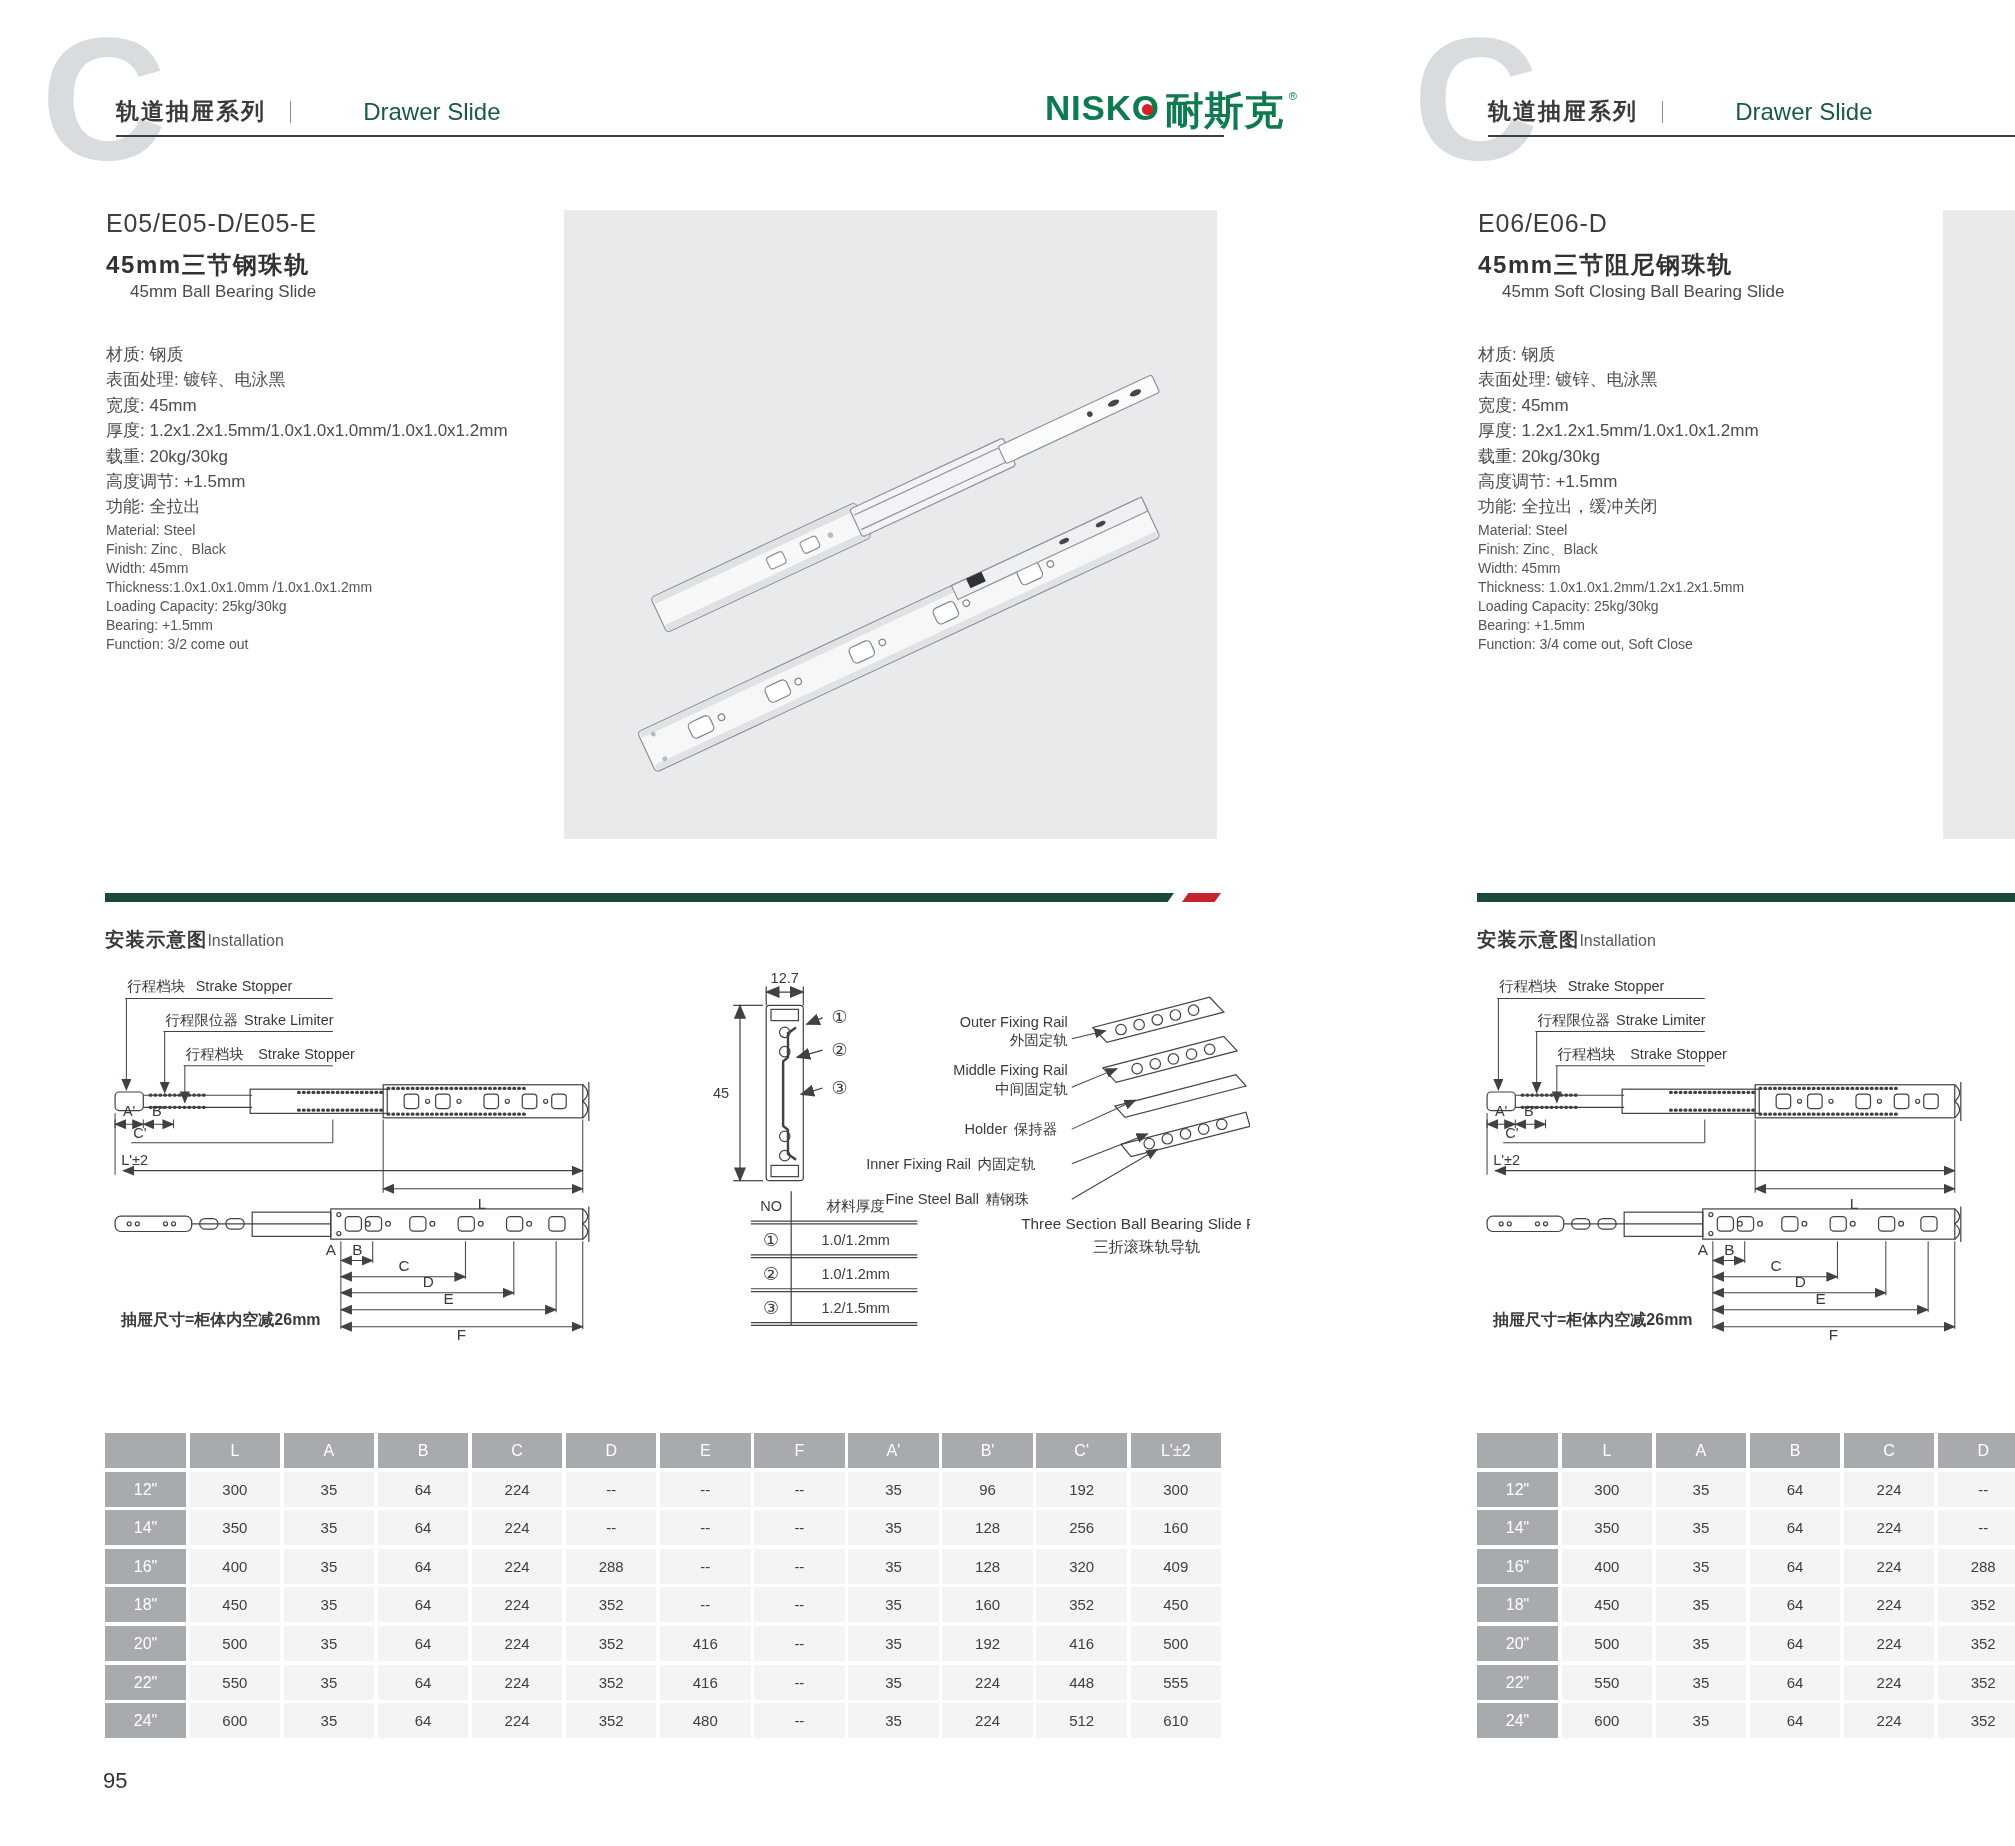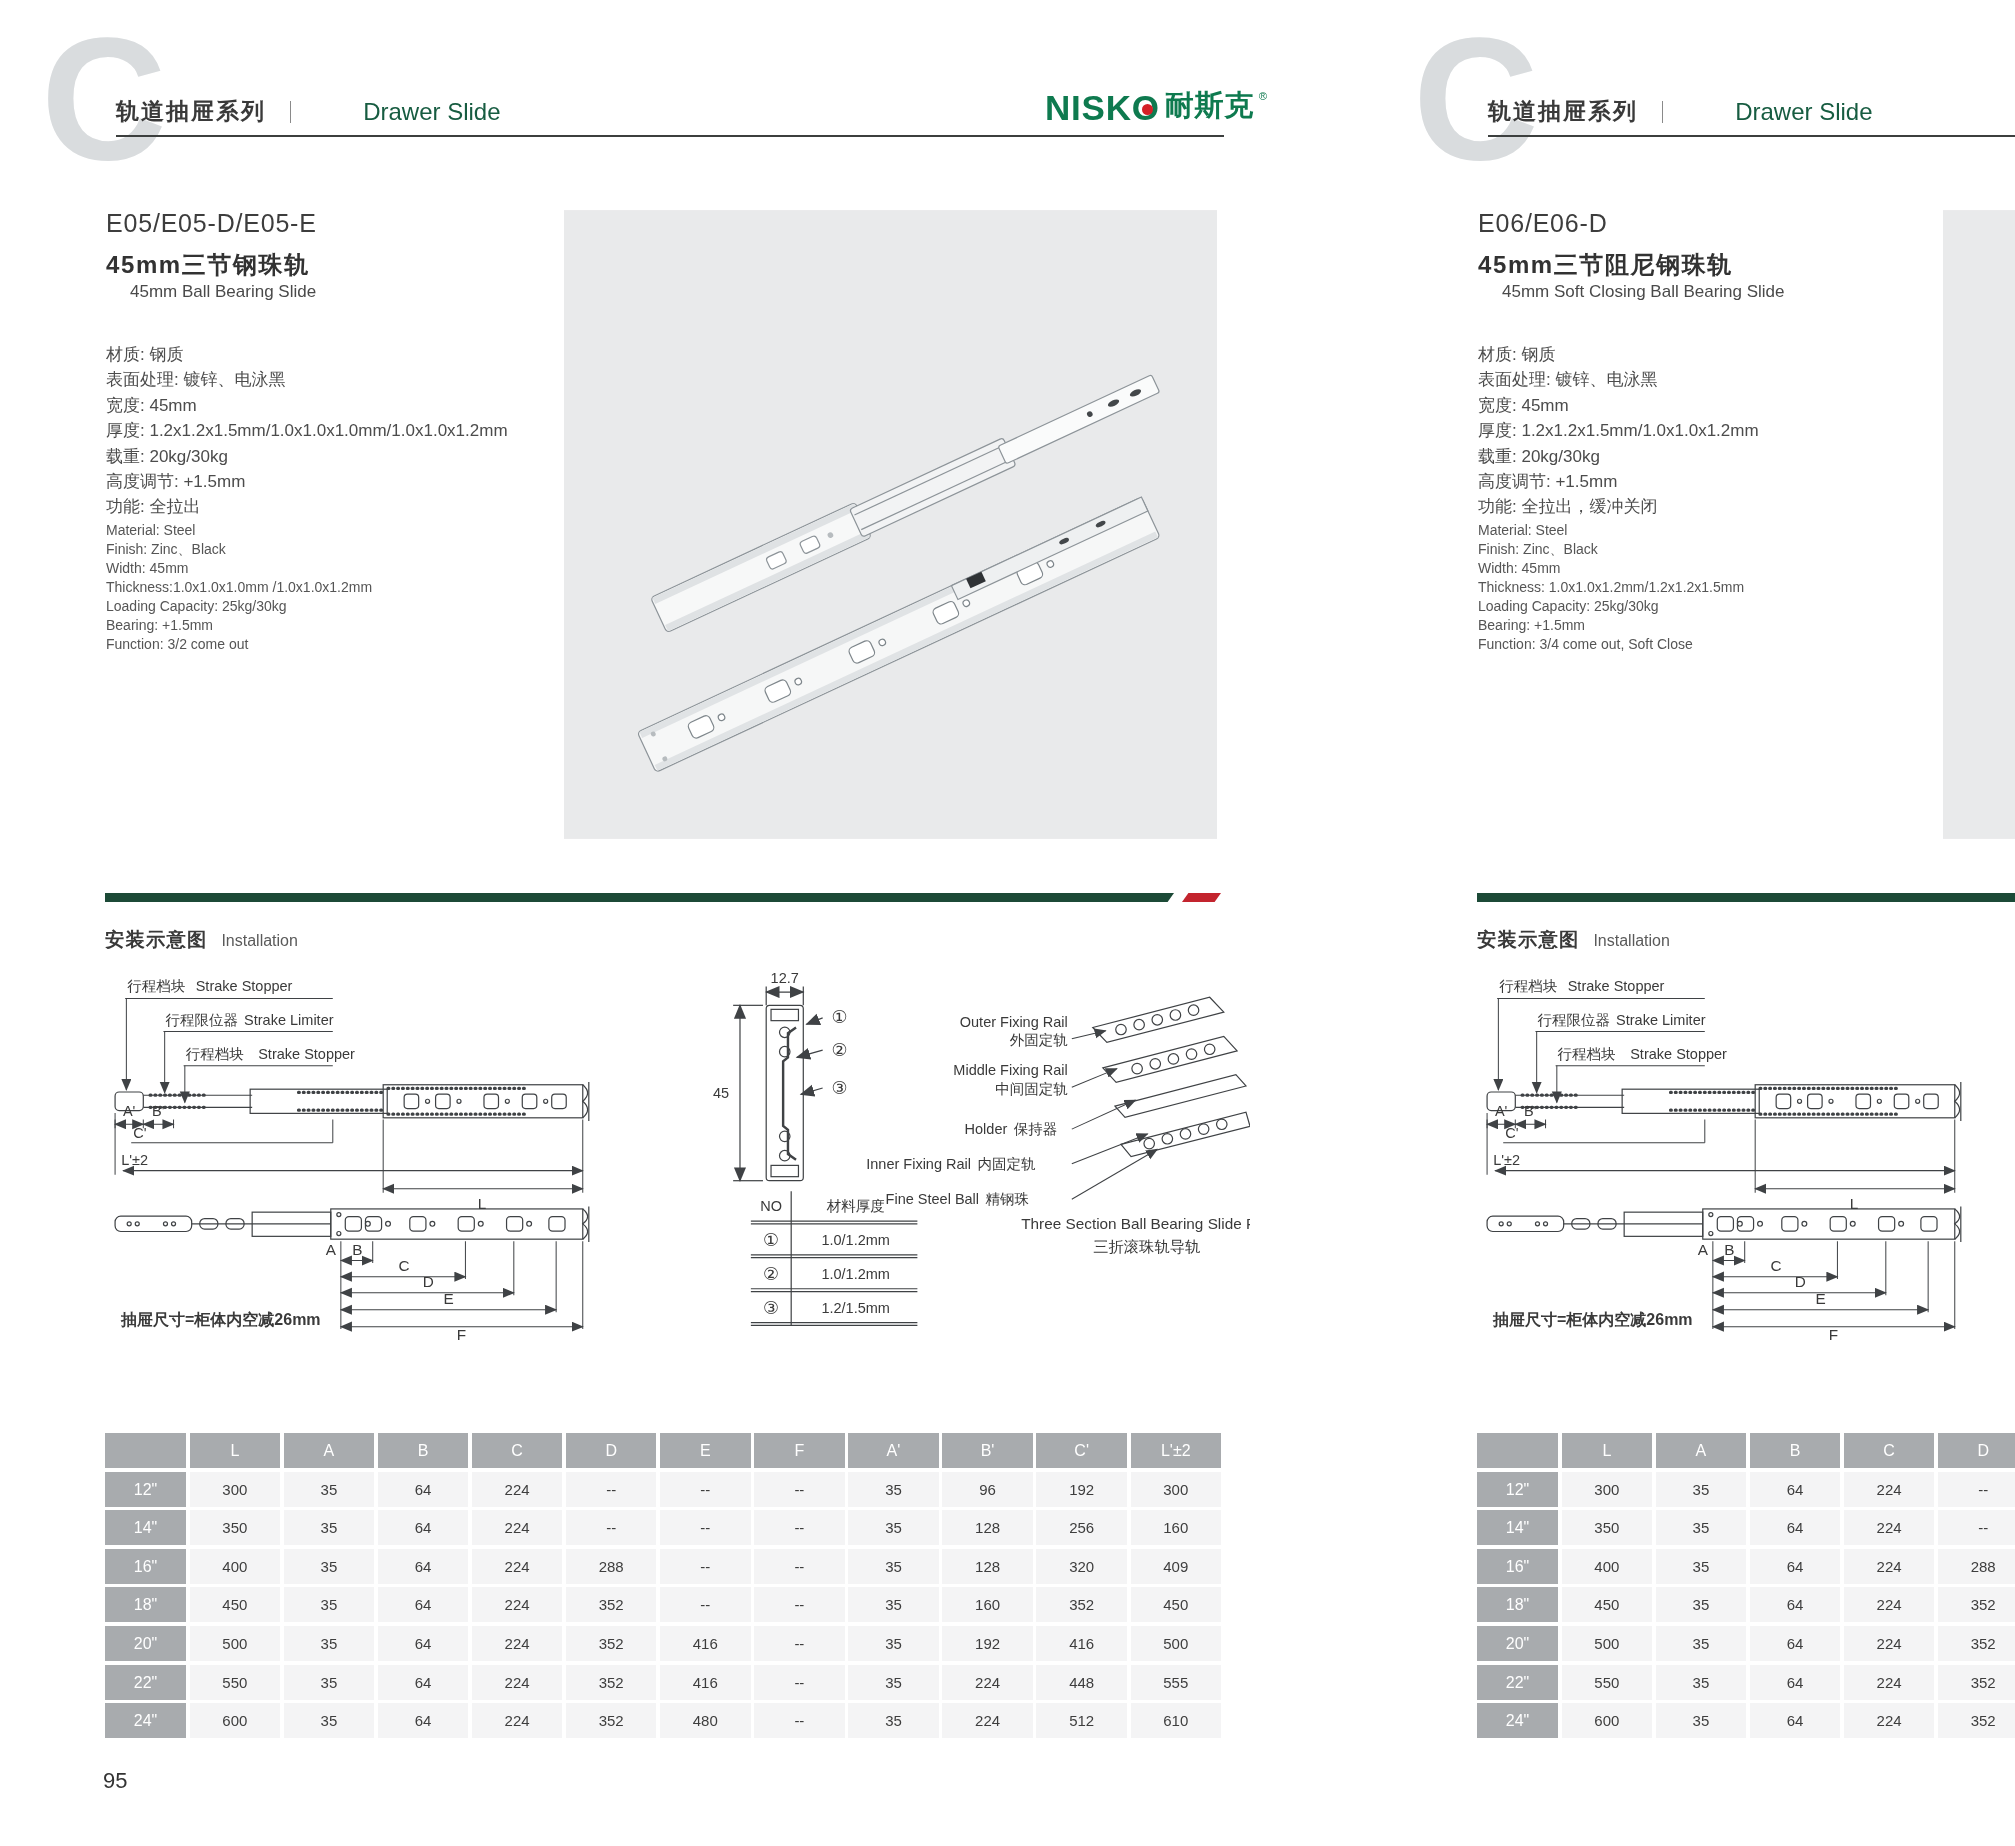--- a/index.html
+++ b/index.html
@@ -9,38 +9,38 @@
   .page--right{left:1372px;}
   
   .big-c{position:absolute;left:41px;top:12px;font-size:174px;font-weight:bold;color:#d9dcde;line-height:1;z-index:0;}
   .series{position:absolute;left:116px;top:96px;display:flex;align-items:center;gap:24px;z-index:1;}
   .series-cn{font-size:23px;font-weight:bold;color:#3a3a3a;letter-spacing:2px;}
   .series-sep{width:1.2px;height:22px;background:#8a8a8a;}
   .series-en{font-size:24px;color:#175c41;margin-left:48px;}
   .logo{position:absolute;left:1045px;top:90px;display:flex;align-items:flex-start;gap:4.8px;z-index:1;}
   .logo-en{position:relative;font-size:35px;font-weight:bold;color:#0e7a4f;line-height:1;letter-spacing:0.8px;}
   .logo-dot{position:absolute;right:6.9px;top:13.7px;width:11px;height:11px;border-radius:50%;background:#d42027;}
-  .logo-cn{font-size:29px;font-weight:bold;color:#0e7a4f;line-height:1;margin-top:0.8px;letter-spacing:0.8px;}
+  .logo-cn{font-size:39px;font-weight:bold;color:#0e7a4f;line-height:1;margin-top:0.8px;letter-spacing:0.8px;}
   .logo-reg{font-size:11.3px;color:#0e7a4f;}
   .header-rule{position:absolute;left:116px;top:135px;width:1108px;height:2.4px;background:#3c3f3e;}
   
   .model{position:absolute;left:106px;top:209px;font-size:25px;color:#3d3d3d;letter-spacing:0.8px;}
   .title-cn{position:absolute;left:106px;top:249px;font-size:24px;font-weight:bold;color:#323232;letter-spacing:1.6px;text-align:right;}
   .title-en{position:absolute;left:106px;top:282px;font-size:17px;color:#4a4a4a;margin-left:24px;}
   .specs-cn{position:absolute;left:106px;top:342px;font-size:17px;color:#4c4c4c;line-height:25.4px;}
   .specs-en{position:absolute;left:106px;top:521px;font-size:14px;color:#555;line-height:19px;}
   .photo{position:absolute;left:564px;top:210px;width:653px;height:629px;}
   .page--right .photo{left:571px;}
   
   .sep{position:absolute;left:105px;top:893px;width:1116px;height:8.9px;}
   .sep-green{position:absolute;left:0;top:0;width:1069px;height:8.9px;background:#1c4a37;
     clip-path:polygon(0 0,100% 0,calc(100% - 6.4px) 100%,0 100%);}
   .sep-red{position:absolute;left:1077px;top:0;width:39px;height:8.9px;background:#c3242e;
     clip-path:polygon(6.4px 0,100% 0,calc(100% - 6.4px) 100%,0 100%);}
-  .install-head{position:absolute;left:105px;top:926px;display:flex;align-items:baseline;gap:14px;}
+  .install-head{position:absolute;left:105px;top:926px;display:flex;align-items:baseline;gap:0;}
   .install-cn{font-size:19.3px;font-weight:bold;color:#393939;letter-spacing:1.2px;}
   .install-en{font-size:16px;color:#5a5a5a;}
   .diagram{position:absolute;left:105px;top:967px;width:1145px;height:375px;}
   .note{position:absolute;left:121px;top:1310px;font-size:16px;font-weight:bold;color:#3a3a3a;}
   
   .size-table{position:absolute;left:105px;top:1433px;width:1116px;}
   .tr{display:grid;grid-template-columns:81px repeat(11,1fr);gap:3.6px;margin-bottom:3.6px;}
   .cell{height:35px;line-height:35px;text-align:center;font-size:15px;background:#f4f4f5;color:#3e3e3e;}
   .cell.hd{background:#a8abae;color:#ffffff;font-size:16px;}
   .page-num{position:absolute;top:1768px;font-size:22px;color:#333;}

